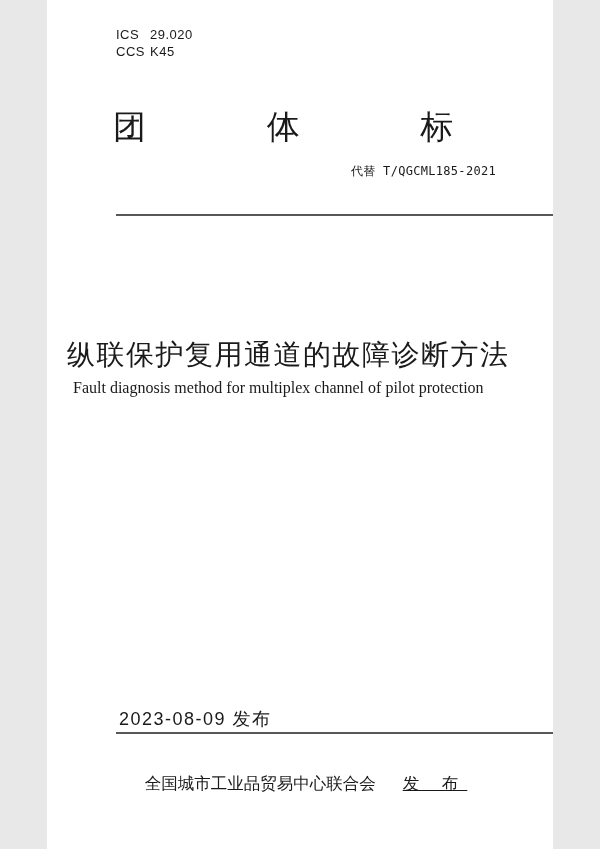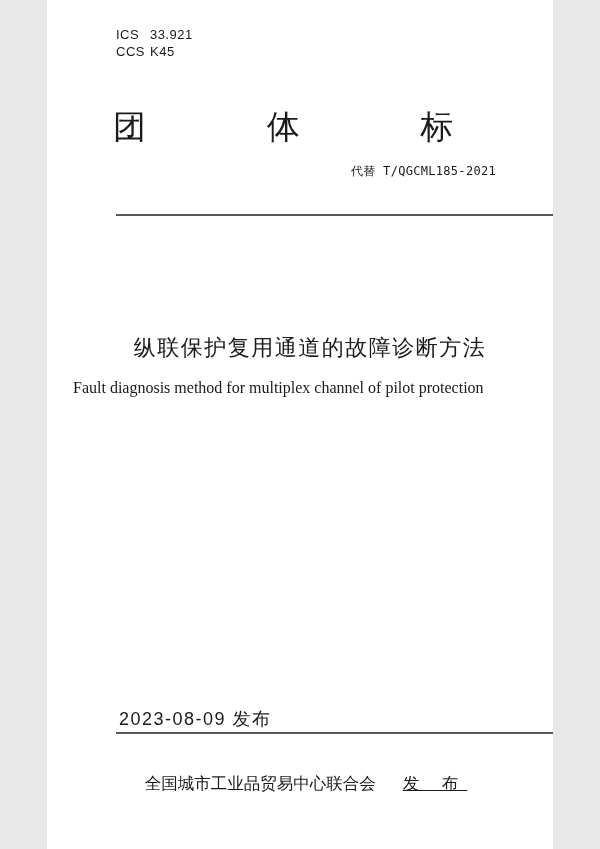--- a/index.html
+++ b/index.html
@@ -69,22 +69,21 @@
     background: #58585a;
   }
   .rule-top { top: 214px; }
   .rule-bottom { top: 732px; }
   
   .main-title {
     position: absolute;
     left: 20px;
     right: 0;
     top: 320px;
-    text-align: center;
-    font-size: 22px;
+    font-size: 28px;
     line-height: 1.15;
     letter-spacing: 1.5px;
     font-weight: 500;
     white-space: nowrap;
   }
   
   .en-title {
     position: absolute;
     left: 26px;
     right: 0;
@@ -125,21 +124,21 @@
   .publish-action { letter-spacing: 9px; text-decoration: underline; }
 </style>
 </head>
 <body>
 
 <div class="page">
 
   <div class="codes">
     <div class="code-row">
       <span class="code-label">ICS</span>
-      <span class="code-value">33.921</span>
+      <span class="code-value">29.020</span>
     </div>
     <div class="code-row">
       <span class="code-label">CCS</span>
       <span class="code-value">K45</span>
     </div>
   </div>
 
   <div class="doc-type">
     <span>团</span>
     <span>体</span>

